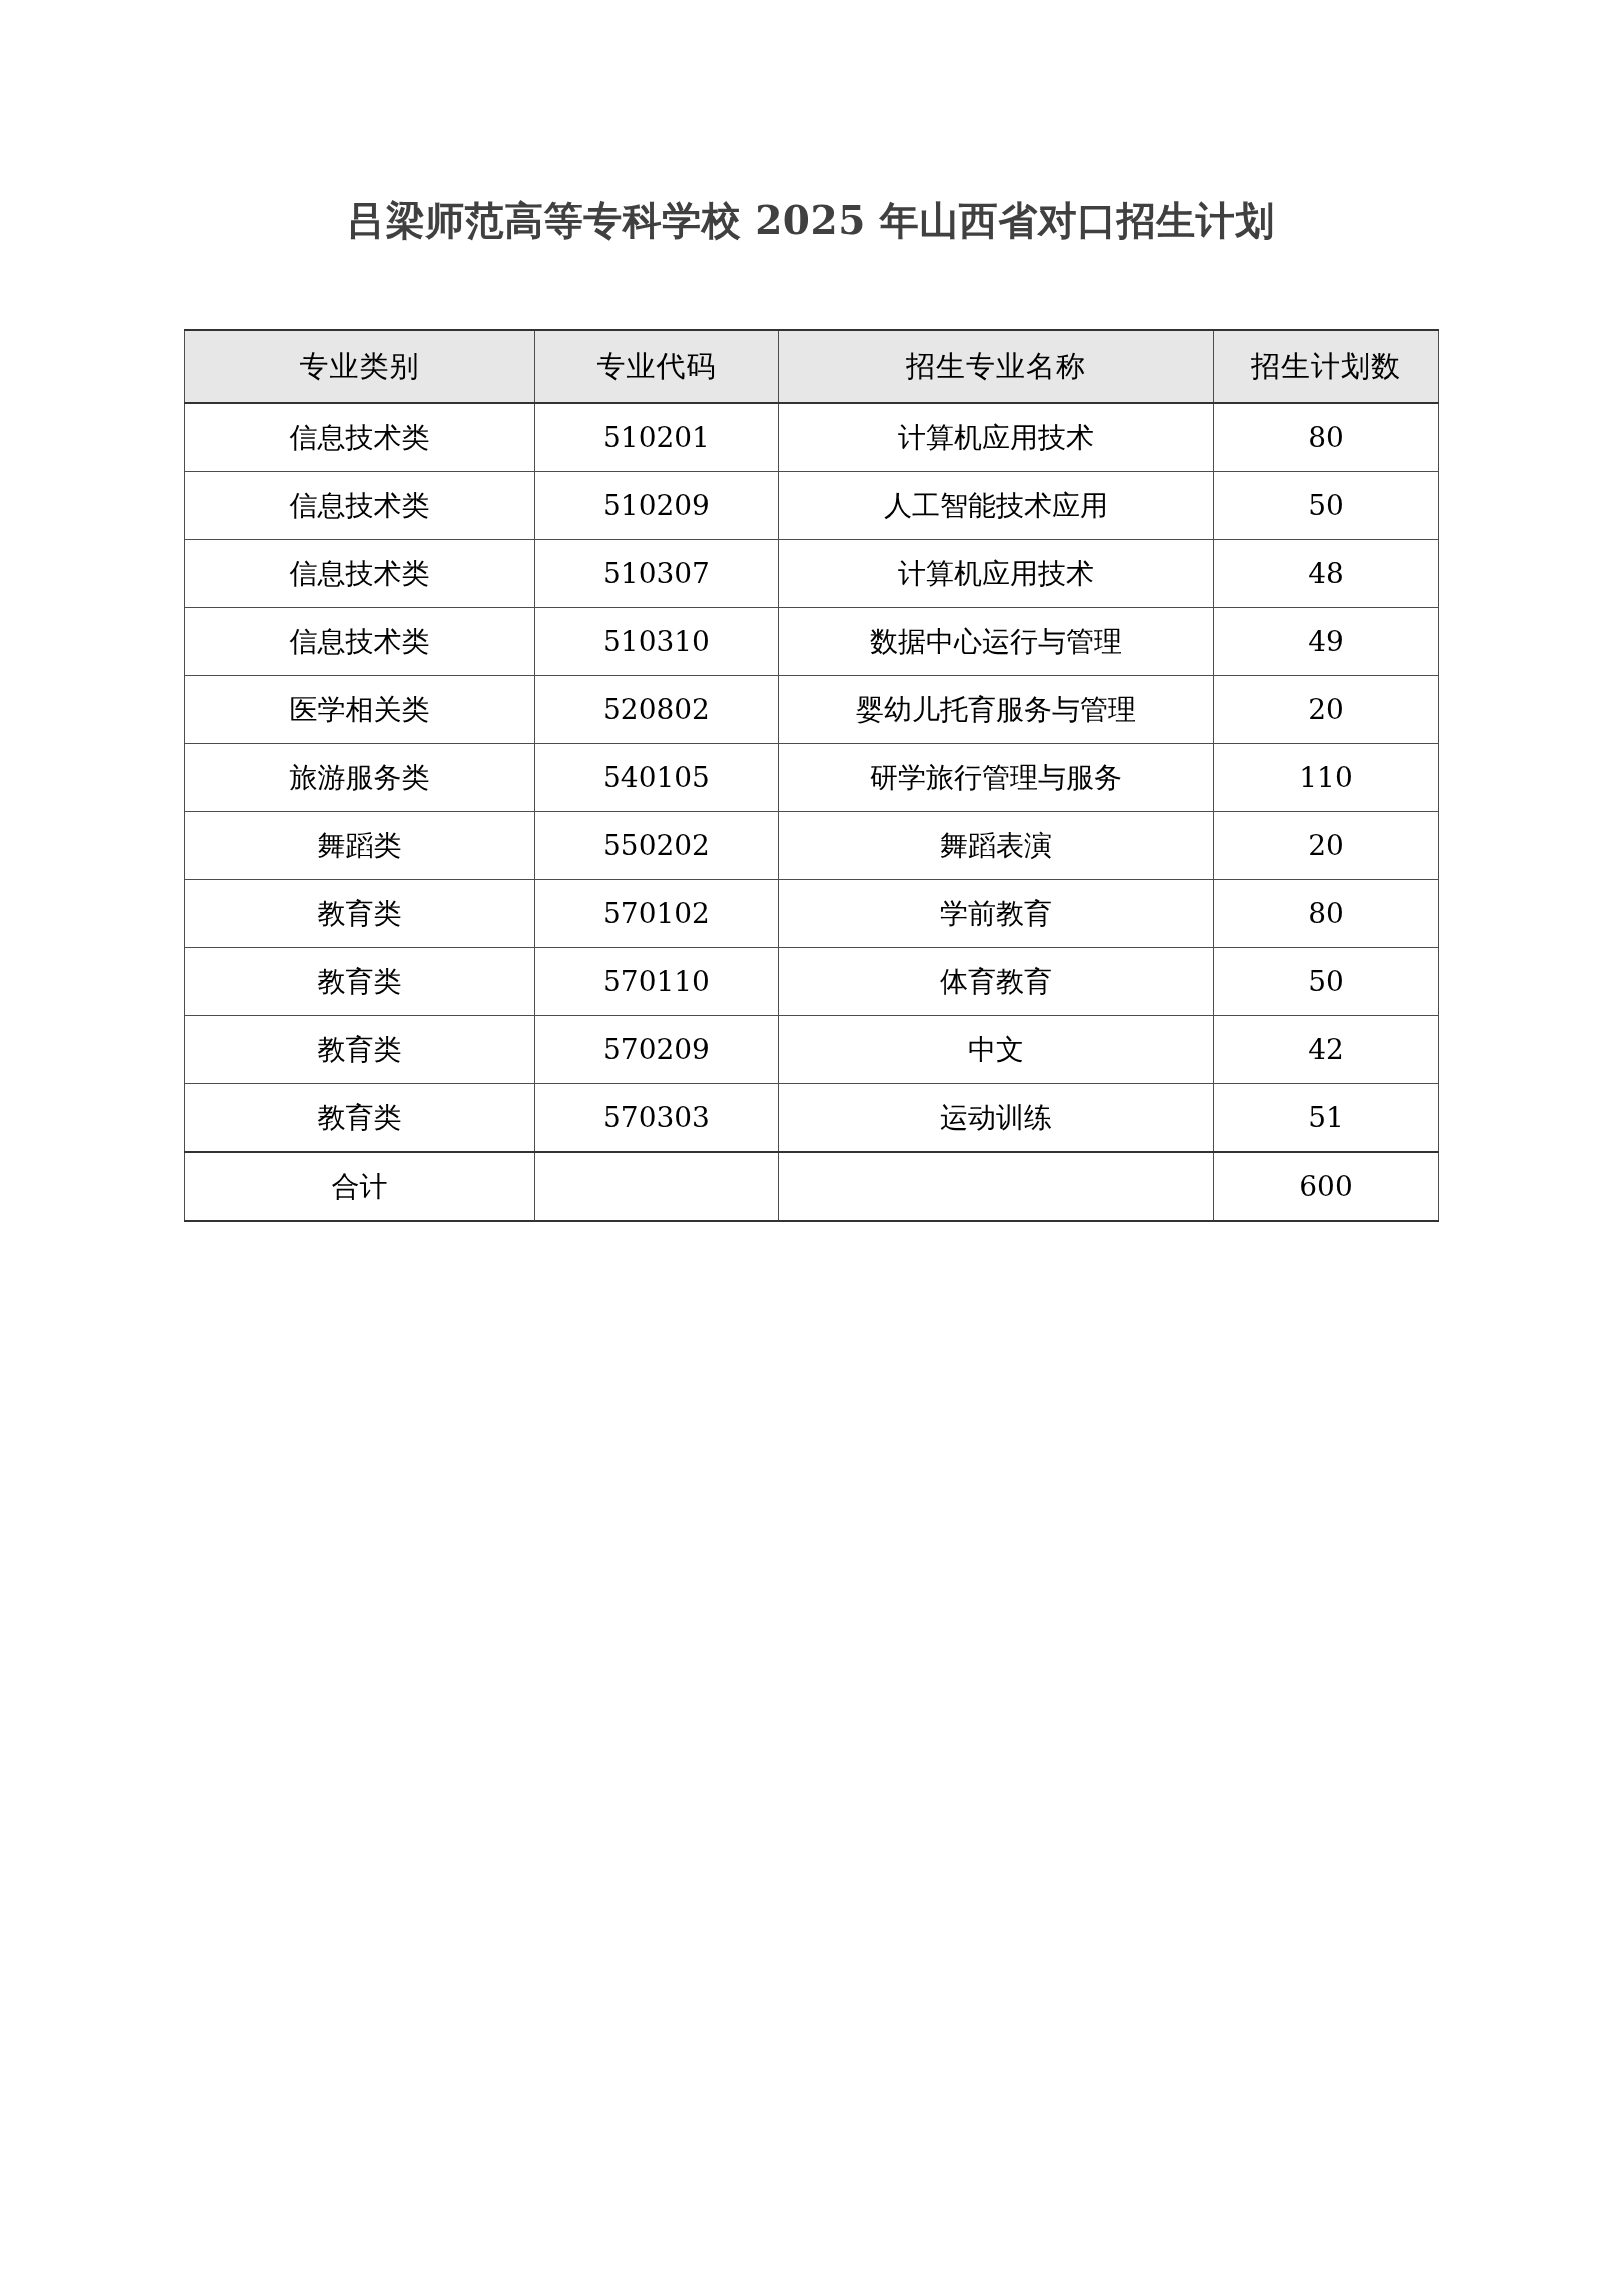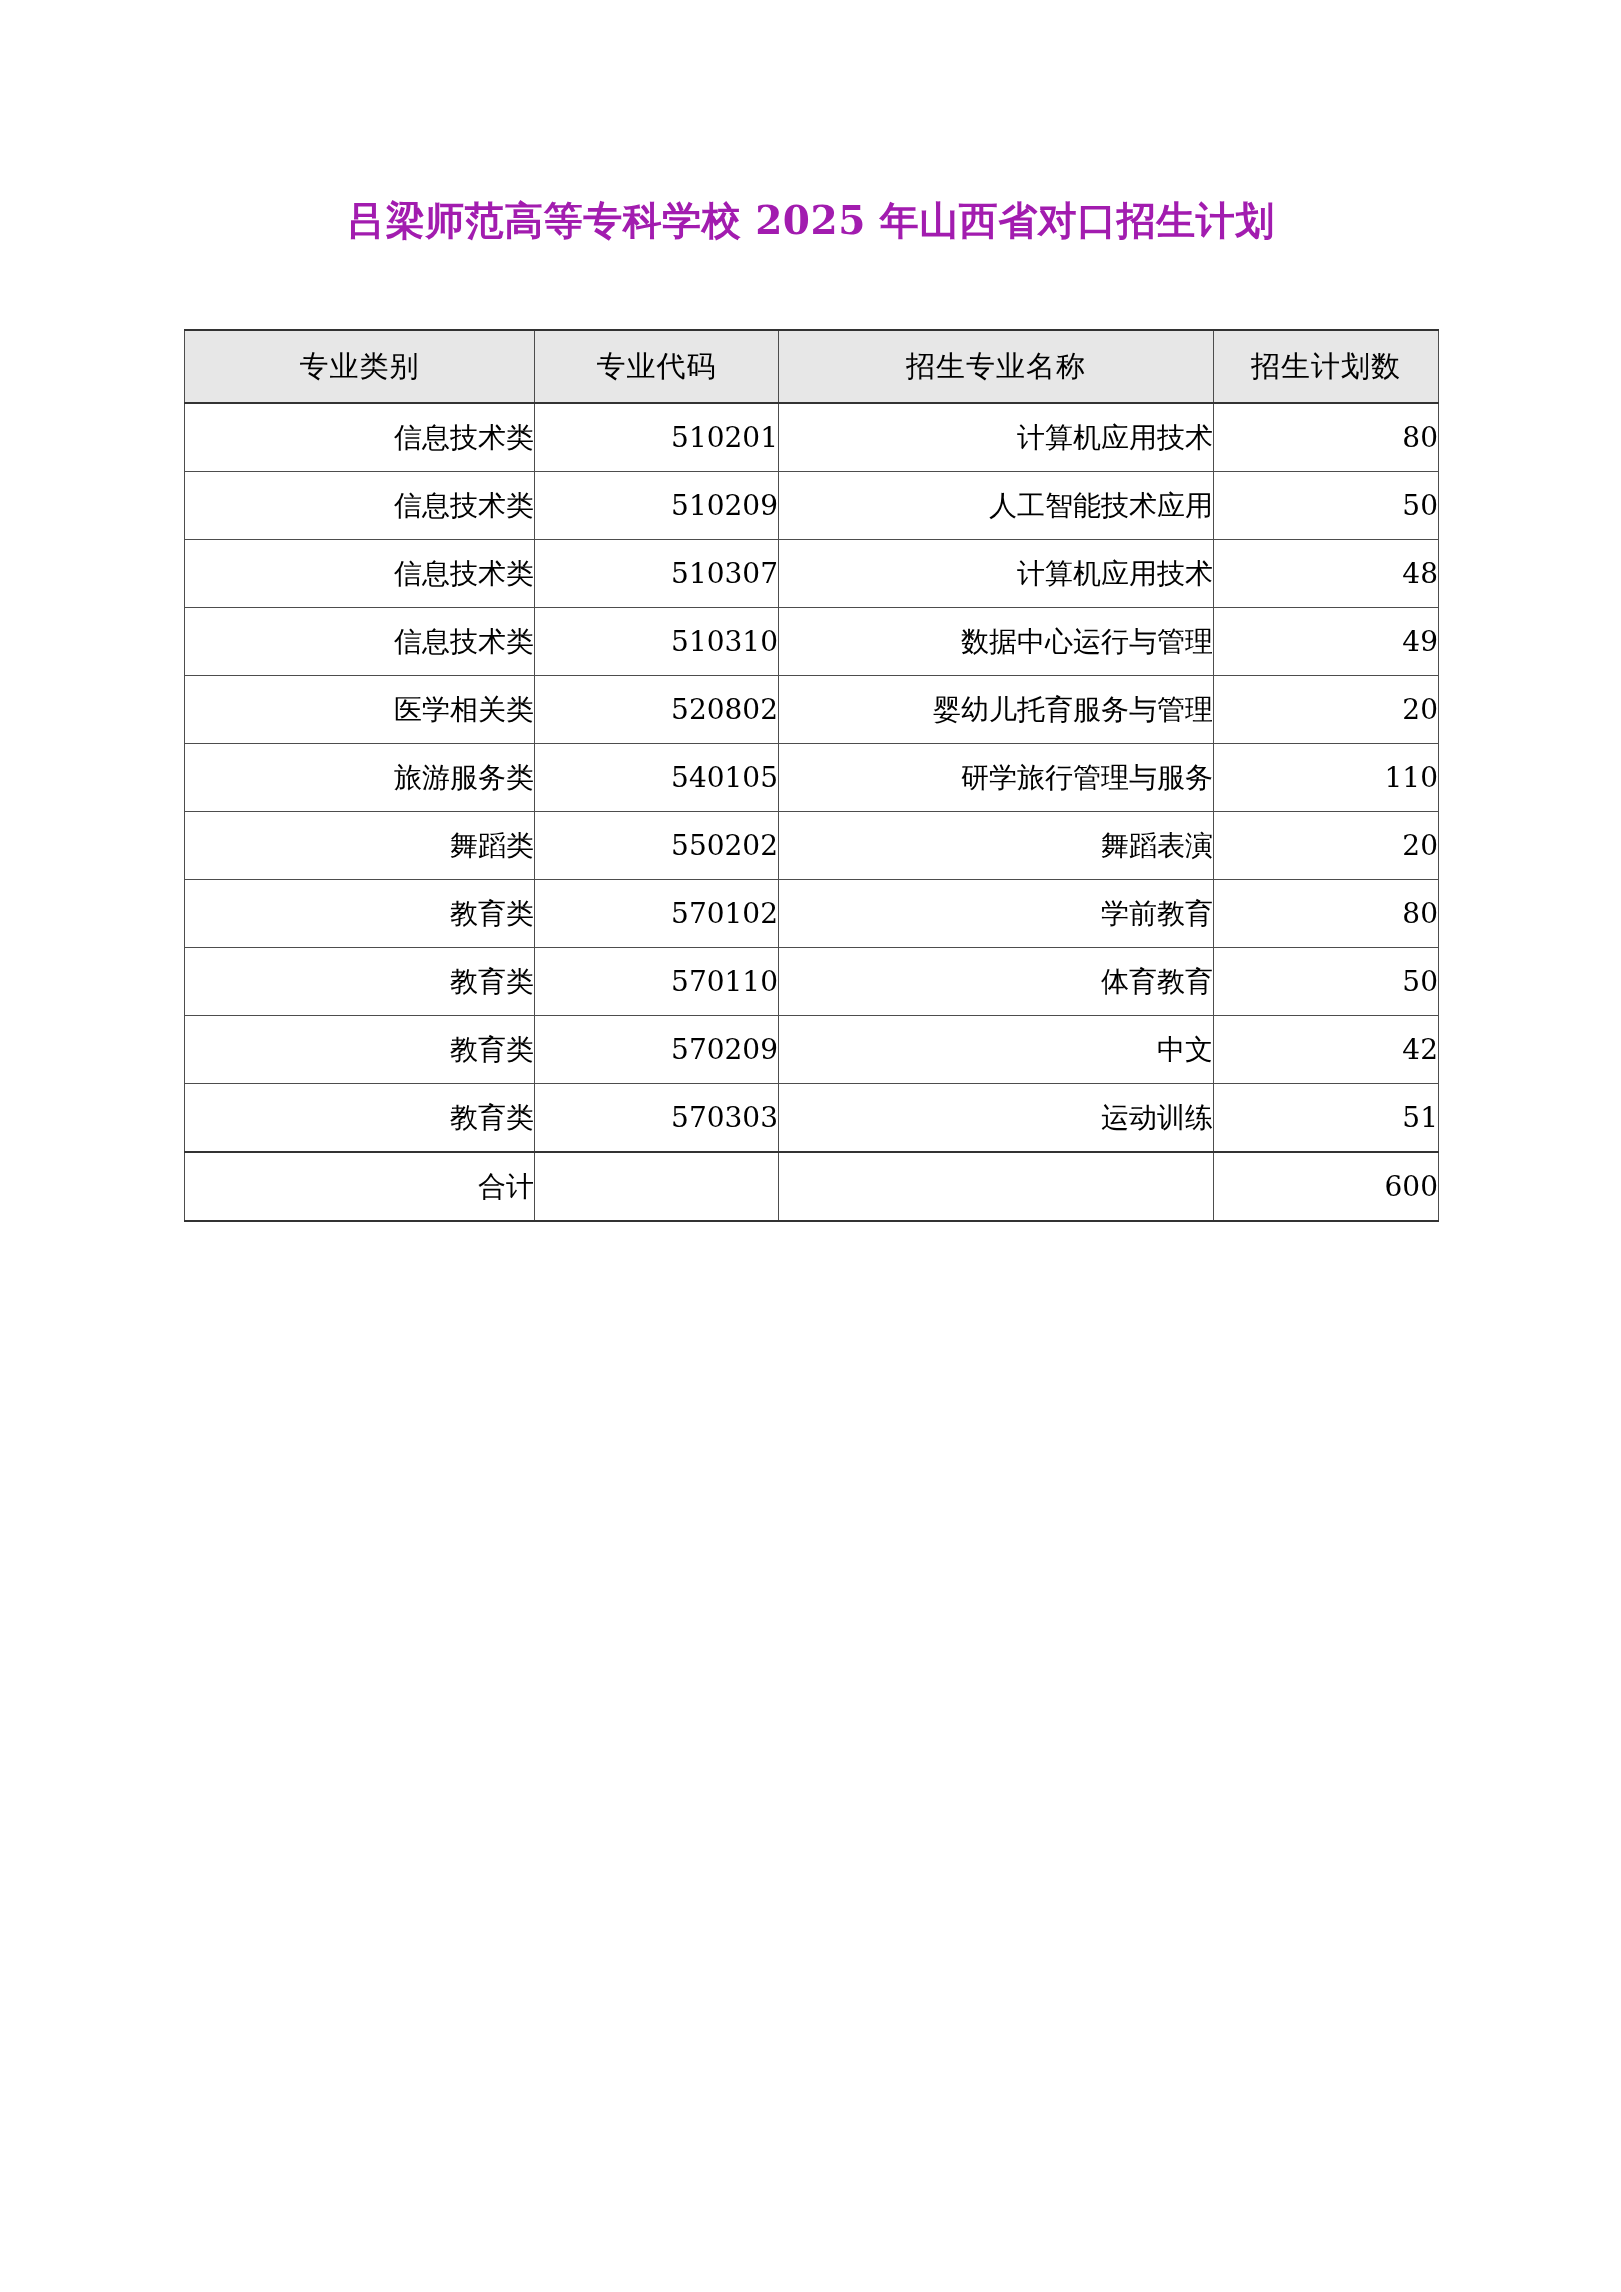--- a/index.html
+++ b/index.html
@@ -29,21 +29,21 @@
     top: 192px;
     left: 0;
     width: 1621px;
     text-align: center;
     font-family: "DejaVu Serif", "Liberation Serif", serif;
     font-weight: bold;
     font-size: 39px;
     letter-spacing: 0.5px;
     line-height: 57px;
     white-space: nowrap;
-    color: #a21caf;
+    color: #404040;
   }
 
   .table-wrap {
     position: absolute;
     top: 321px;
     left: 184px;
     width: 1255px;
     margin-top: 8px;
   }
 
@@ -75,21 +75,20 @@
     font-size: 29px;
     border-top: 2px solid #333333;
     border-bottom: 2px solid #333333;
     letter-spacing: 1px;
   }
 
   table.plan-table tbody td {
     height: 67px;
     font-size: 28px;
     background: #ffffff;
-    text-align: right;
   }
 
   table.plan-table tbody tr.total-row td {
     border-top: 2px solid #333333;
   }
   table.plan-table tbody tr:last-child td {
     border-bottom: 2px solid #333333;
   }
 
   td.num, th.num {

